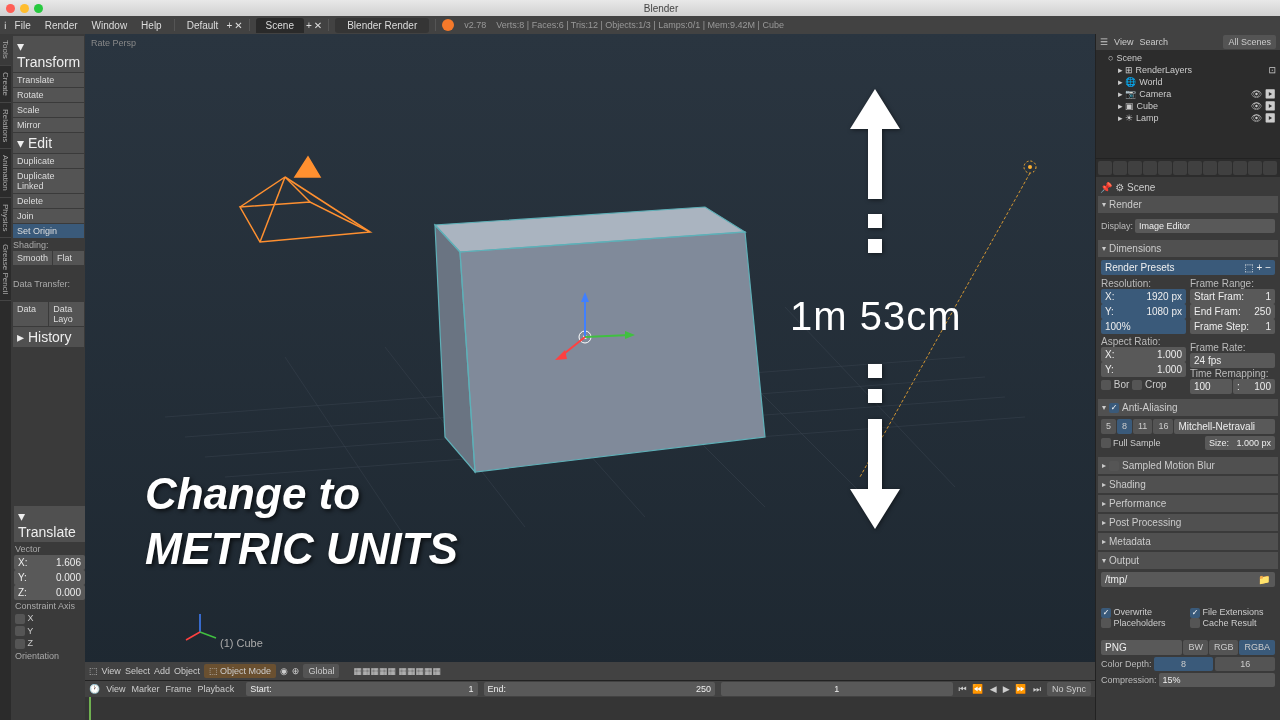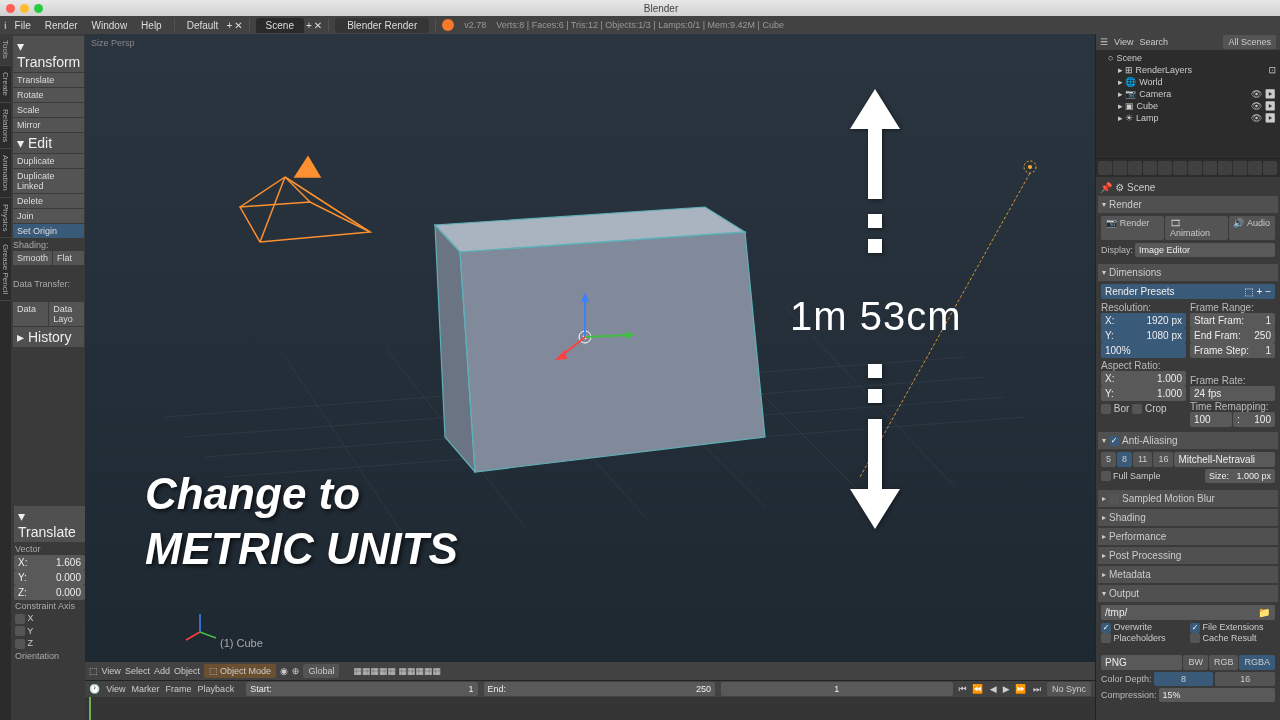--- a/index.html
+++ b/index.html
@@ -150,21 +150,21 @@
         <div style="font-size:9px;padding:1px;color:#aaa">Constraint Axis</div>
         <div style="font-size:9px;padding:1px"><span class="checkbox"></span> <span>X</span></div>
         <div style="font-size:9px;padding:1px"><span class="checkbox"></span> <span>Y</span></div>
         <div style="font-size:9px;padding:1px"><span class="checkbox"></span> <span>Z</span></div>
         <div style="font-size:9px;padding:1px;color:#aaa">Orientation</div>
       </div>
     </div>
   </div>
 
   <div class="viewport">
-    <div class="vp-info">Size Persp</div>
+    <div class="vp-info">Rate Persp</div>
     <svg class="grid-floor" viewBox="0 0 1010 640">
 
       <g stroke="#3a4550" stroke-width="0.5">
         <line x1="100" y1="380" x2="900" y2="320"></line>
           <line x1="120" y1="400" x2="920" y2="340"></line>
         <line x1="140" y1="420" x2="940" y2="360"></line>
           <line x1="80" y1="360" x2="880" y2="300"></line>
         <line x1="200" y1="300" x2="320" y2="480"></line>
           <line x1="300" y1="290" x2="440" y2="470"></line>
         <line x1="400" y1="280" x2="560" y2="460"></line>
@@ -282,25 +282,20 @@
         <div class="props-tab"></div>
       </div>
       <div class="props-body">
         <div style="padding:3px 2px;font-size:10px">📌 ⚙ <span>Scene</span></div>
 
         <div class="panel">
             <div class="panel-h open">
               <span>Render</span>
             </div>
           <div class="panel-b">
-            <div class="btn-group">
-              <div class="btn-sm" style="flex:1">📷 <span>Render</span></div>
-              <div class="btn-sm" style="flex:1">🎞 <span>Animation</span></div>
-              <div class="btn-sm">🔊 <span>Audio</span></div>
-            </div>
             <div class="prop-row" style="margin-top:3px">
                 <span class="prop-label">Display:</span>
                 <span class="prop-field">Image Editor</span>
               </div>
           </div>
         </div>
 
         <div class="panel">
             <div class="panel-h open">
               <span>Dimensions</span>
@@ -340,21 +335,21 @@
                     <span>1</span>
                   </div>
                 <div class="prop-field">
                     <span>End Fram:</span>
                     <span>250</span>
                   </div>
                 <div class="prop-field">
                     <span>Frame Step:</span>
                     <span>1</span>
                   </div>
-                <div class="prop-label" style="margin-top:17px">Frame Rate:</div>
+                <div class="prop-label" style="margin-top:8px">Frame Rate:</div>
                 <div class="prop-field">24 fps</div>
                 <div class="prop-label">Time Remapping:</div>
                 <div class="btn-group">
                     <span class="prop-field">100</span>
                     <span class="prop-field">: <span>100</span></span>
                   </div>
               </div>
             </div>
           </div>
         </div>
@@ -400,21 +395,21 @@
           </div>
         <div class="panel">
             <div class="panel-h collapsed">Metadata</div>
           </div>
 
         <div class="panel">
             <div class="panel-h open">
               <span>Output</span>
             </div>
           <div class="panel-b">
-            <div class="prop-field" style="margin-bottom:2px">
+            <div class="prop-field" style="margin-bottom:20px">
                 <span>/tmp/</span>
                 <span>📁</span>
               </div>
             <div class="two-col" style="font-size:9px">
               <div><span class="checkbox checked"></span> <span>Overwrite</span></div>
               <div><span class="checkbox checked"></span> <span>File Extensions</span></div>
             </div>
             <div class="two-col" style="font-size:9px">
               <div><span class="checkbox"></span> <span>Placeholders</span></div>
               <div><span class="checkbox"></span> <span>Cache Result</span></div>

